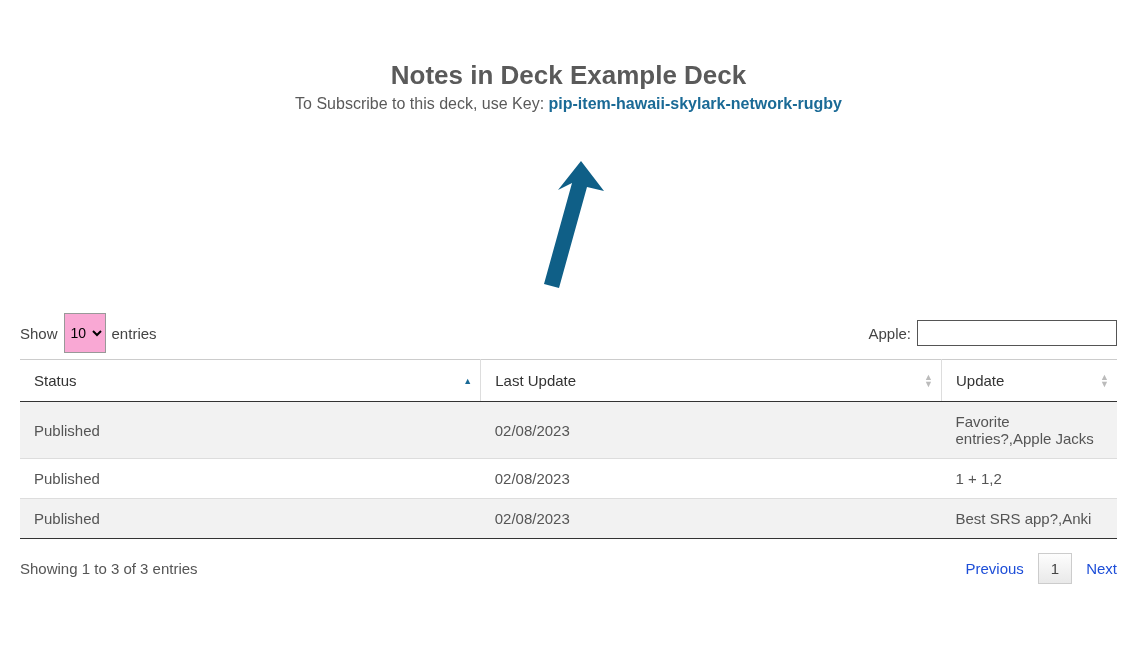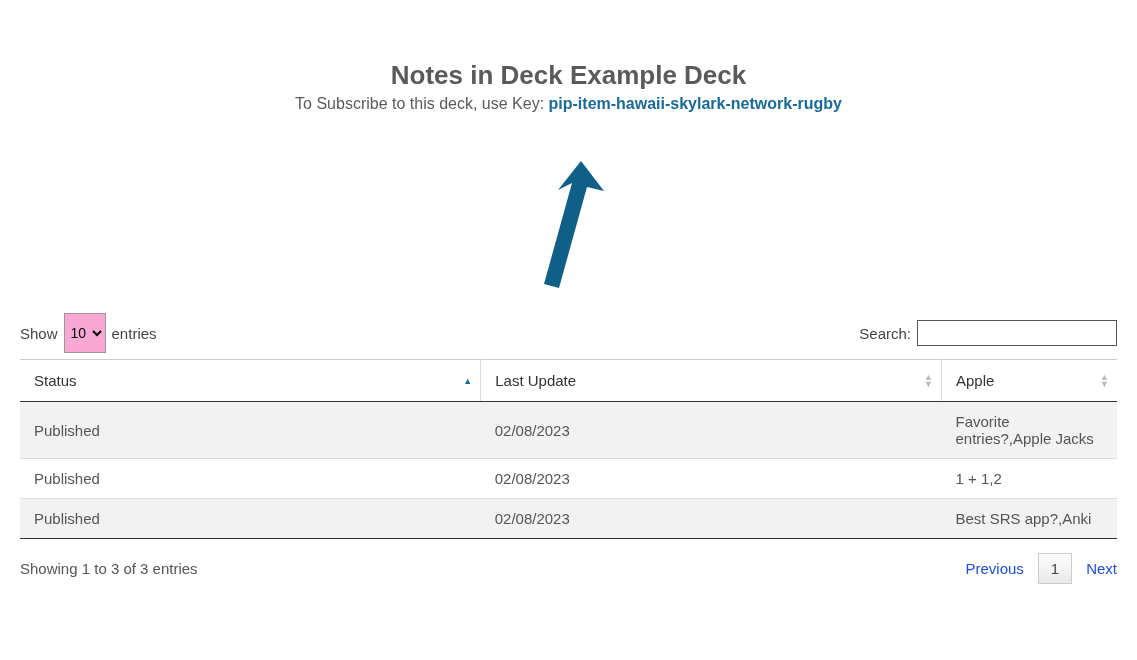--- a/index.html
+++ b/index.html
@@ -166,21 +166,21 @@
 
   <div class="controls">
     <div class="controls-left">
       <span>Show</span>
       <select>
         <option>10</option>
       </select>
       <span>entries</span>
     </div>
     <div class="controls-right">
-      <span>Search:</span>
+      <span>Apple:</span>
       <input type="text" value="" style="">
     </div>
   </div>
 
   <table class="datatable">
     <thead>
       <tr>
         <th class="col-status">
           <span>Status</span>
           <span class="sort-icons">
@@ -188,21 +188,21 @@
           </span>
         </th>
         <th class="col-update">
           <span>Last Update</span>
           <span class="sort-icons">
             <span class="up">▲</span>
               <span class="down">▼</span>
           </span>
         </th>
         <th class="col-fields">
-          <span>Apple</span>
+          <span>Update</span>
           <span class="sort-icons">
             <span class="up">▲</span>
               <span class="down">▼</span>
           </span>
         </th>
       </tr>
     </thead>
     <tbody>
       <tr>
         <td>Published</td>

